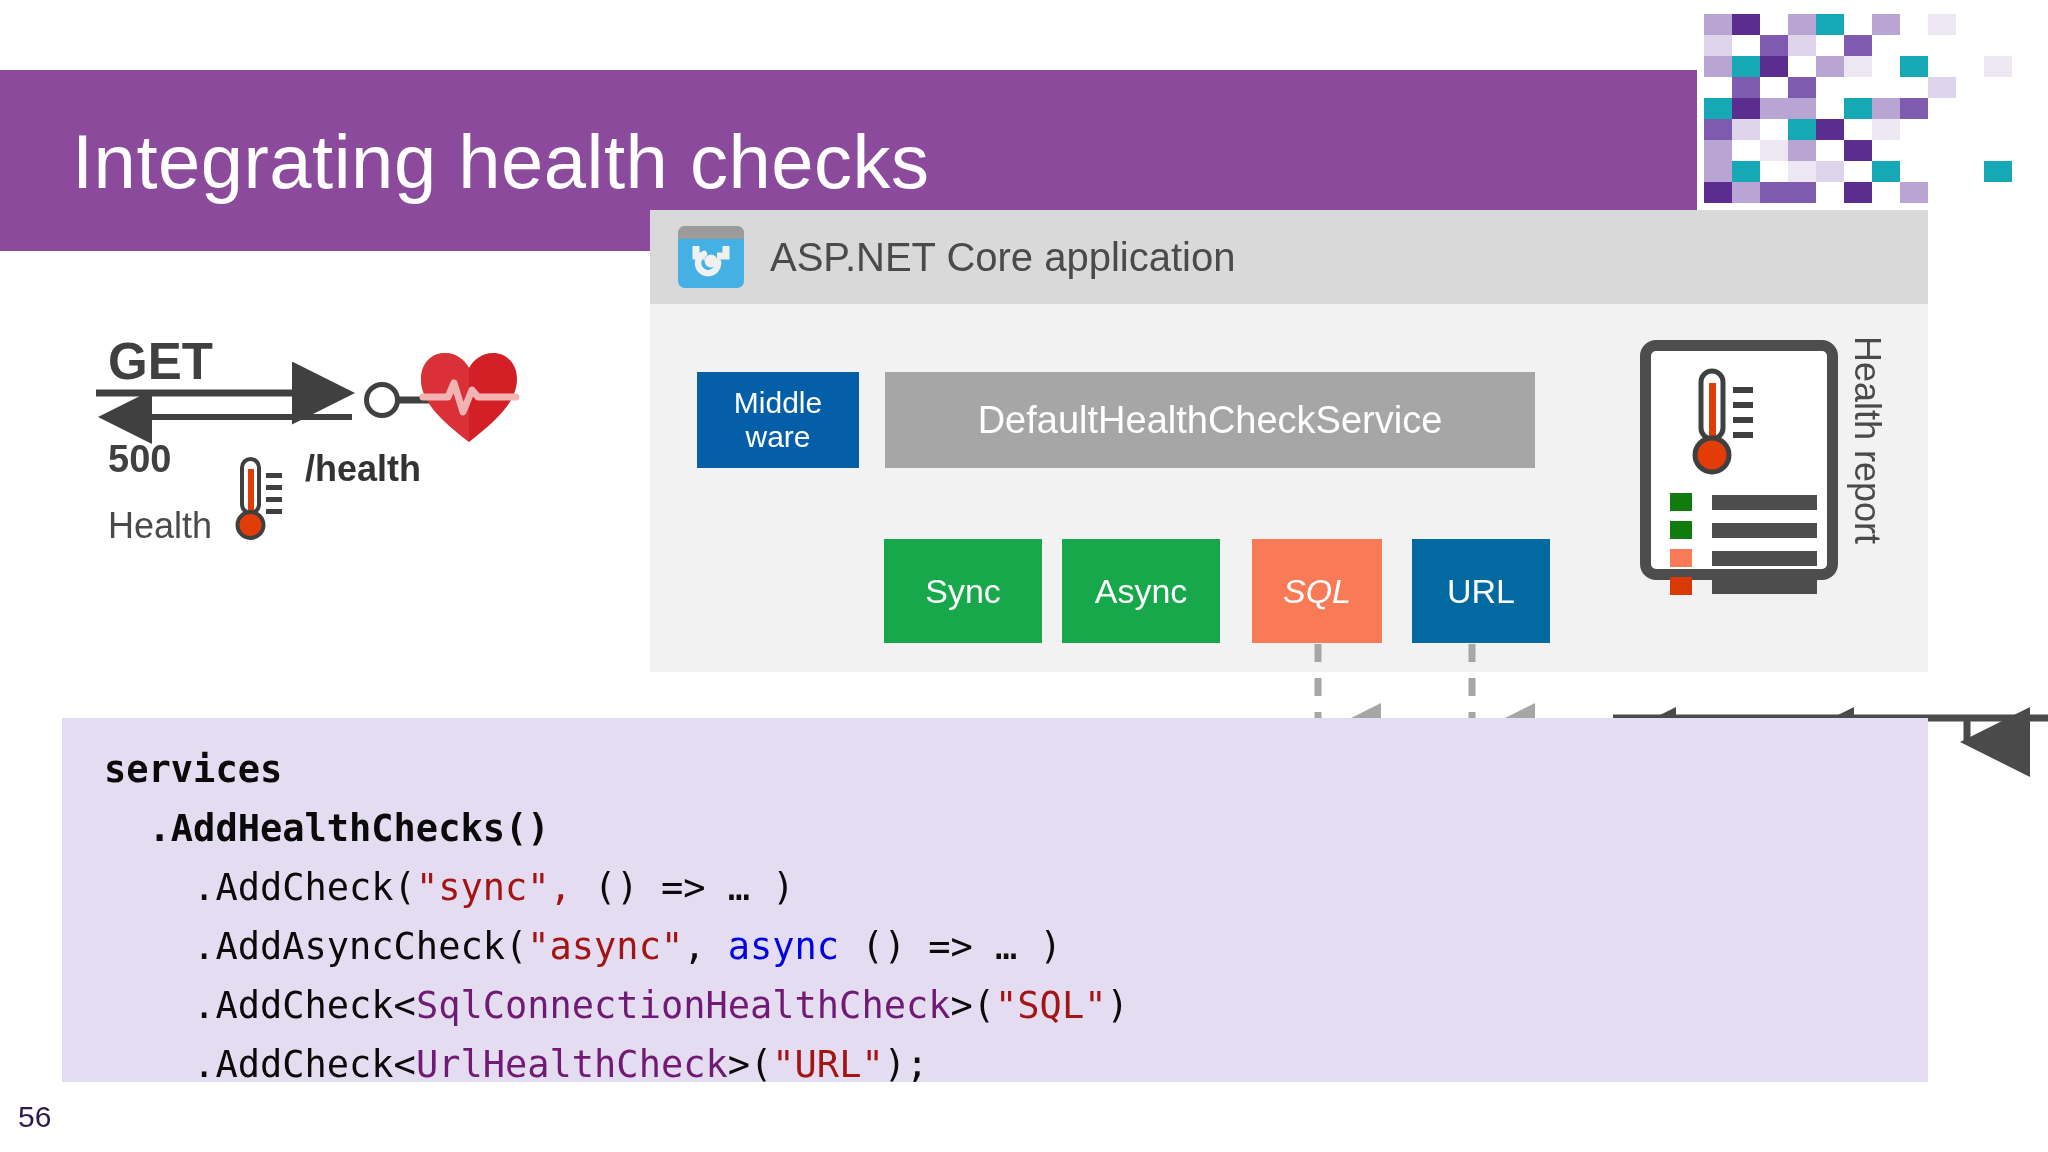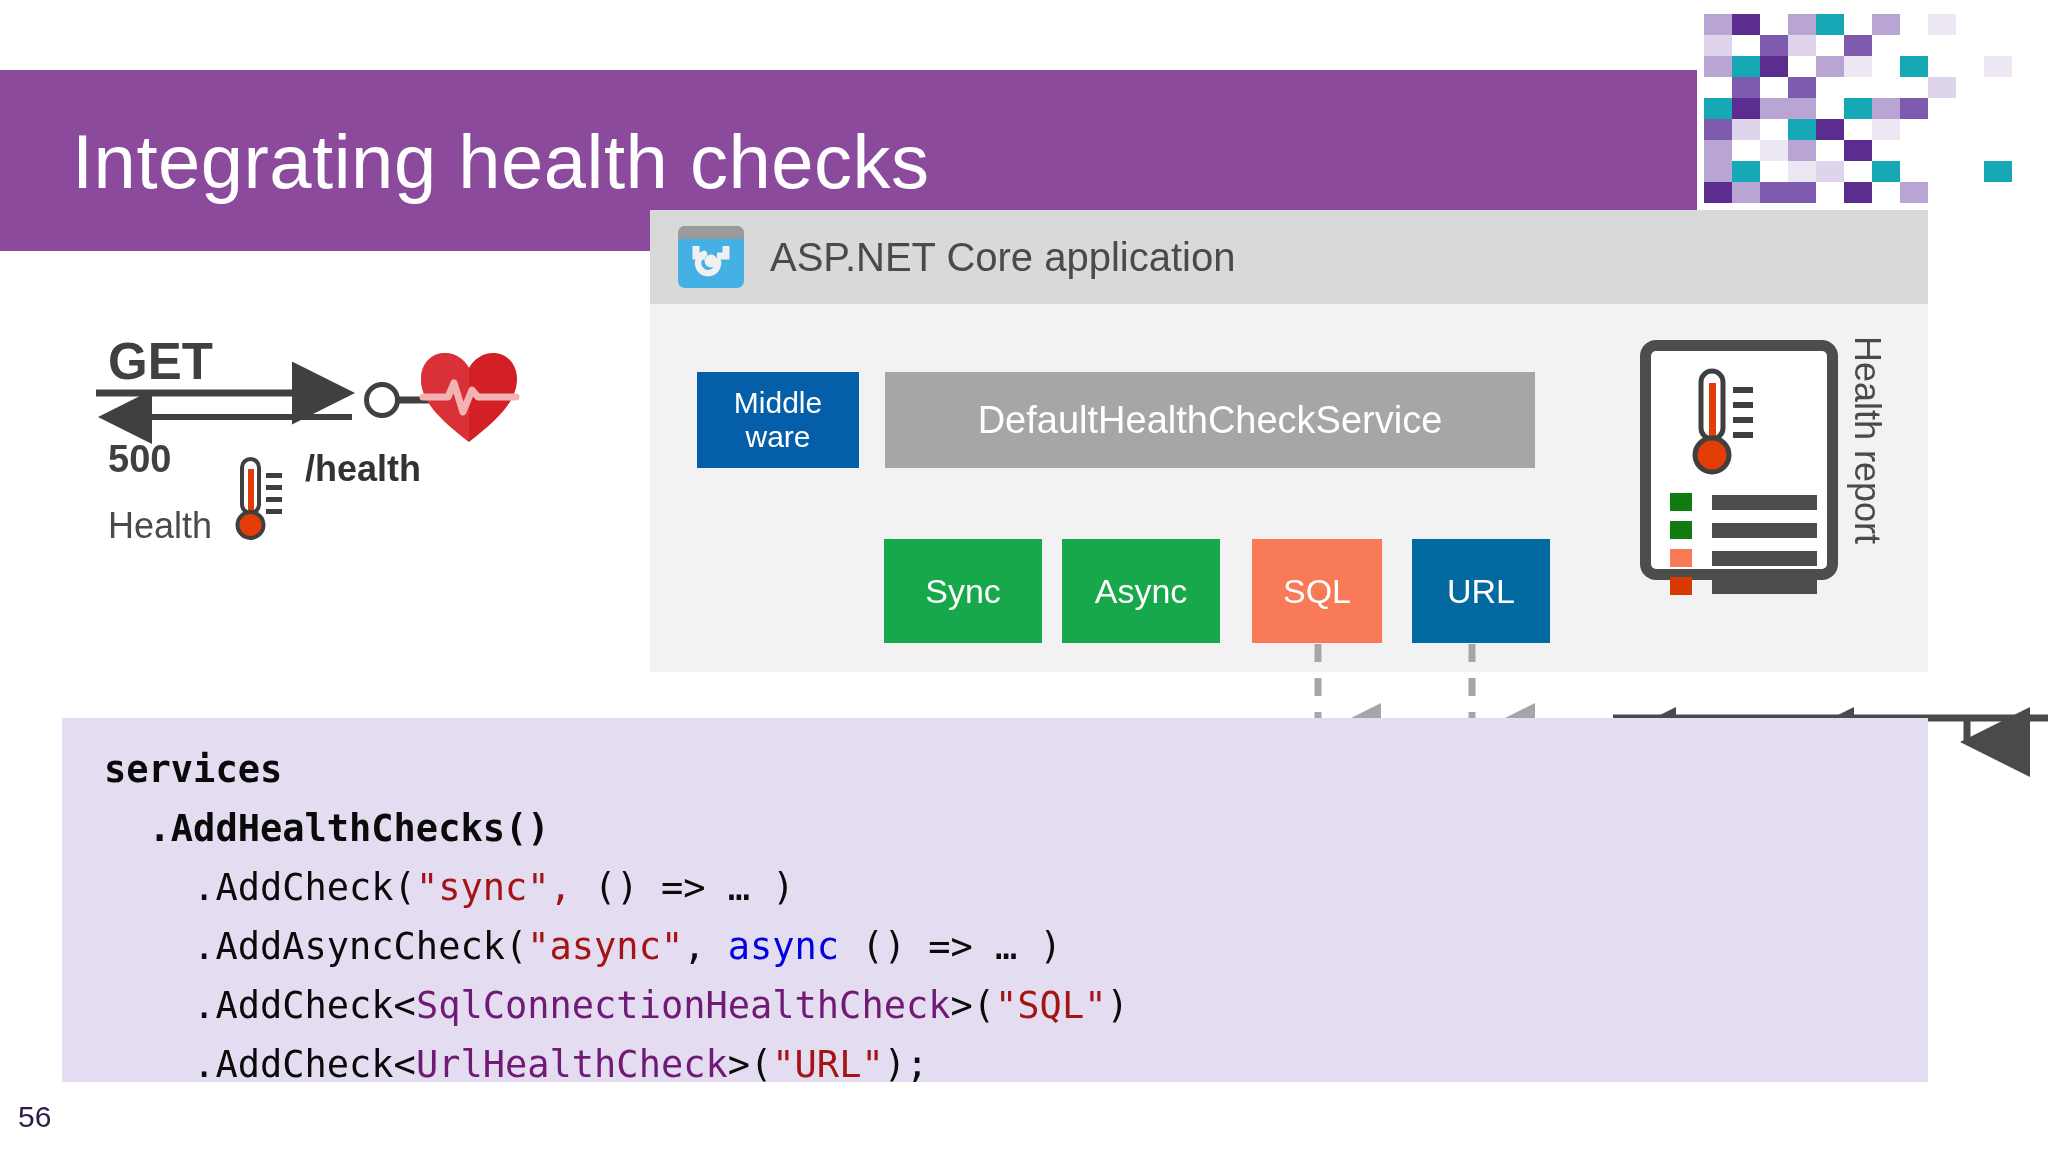--- a/index.html
+++ b/index.html
@@ -328,21 +328,21 @@
     <line x1="831" y1="298" x2="831" y2="322" stroke="#4A4A4A" stroke-width="7" marker-end="url(#ah-d)"></line>
   </svg>
 
   <div id="health-checks-label">Health<br>checks</div>
 </div>
 
 <div class="node-box" id="middleware-box">Middle<br>ware</div>
 <div class="node-box" id="service-box">DefaultHealthCheckService</div>
 <div class="node-box" id="check-sync" style="background: rgb(22, 168, 75);">Sync</div>
 <div class="node-box" id="check-async" style="background: rgb(22, 168, 75);">Async</div>
-<div class="node-box" id="check-sql" style="background: rgb(249, 122, 86);">SQL</div>
+<div class="node-box" id="check-sql" style="background: rgb(249, 122, 86); font-style: italic;">SQL</div>
 <div class="node-box" id="check-url" style="background: #0369a1;">URL</div>
 
 <div id="health-report">
   <div id="health-report-card">
     <svg width="86" height="112" viewBox="0 0 86 112" style="position:absolute;left:34px;top:16px;">
       <rect x="16" y="4" width="22" height="68" rx="11" fill="#ffffff" stroke="#3F3F3F" stroke-width="5"></rect>
       <rect x="24" y="16" width="7" height="56" fill="#E23D06"></rect>
       <circle cx="27" cy="88" r="17" fill="#E23D06" stroke="#3F3F3F" stroke-width="5"></circle>
       <rect x="48" y="20" width="20" height="6" fill="#3F3F3F"></rect>
       <rect x="48" y="35" width="20" height="6" fill="#3F3F3F"></rect>

